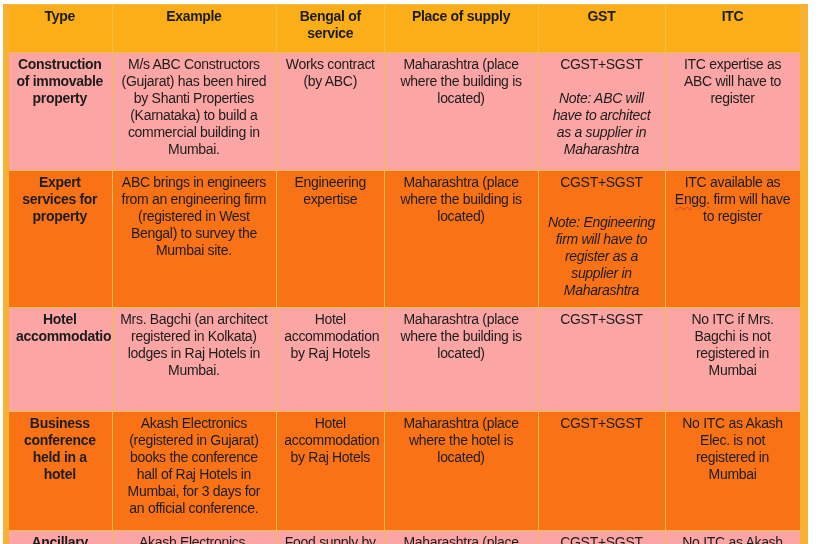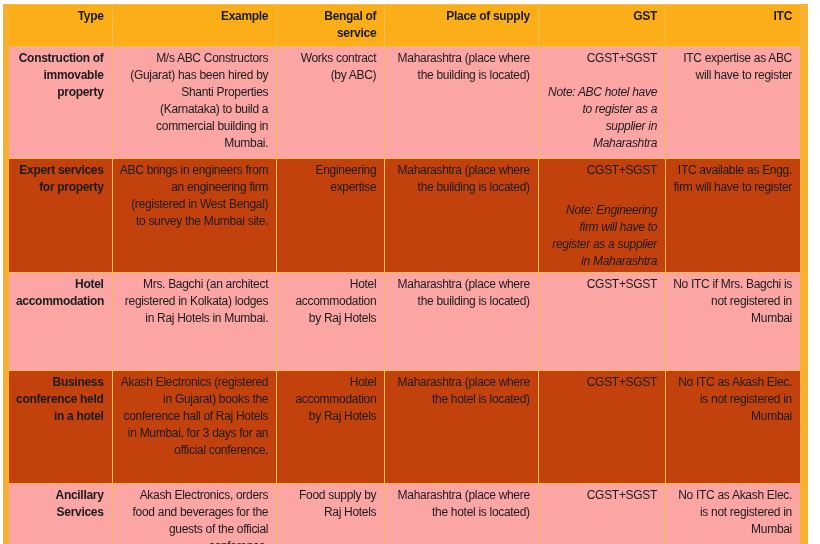--- a/index.html
+++ b/index.html
@@ -18,36 +18,36 @@
     table-layout: fixed;
     width: 805px;
     border-left: 6px solid #F8B032;
     border-right: 8px solid #F8B032;
     border-top: 1px solid #F0BE4E;
     border-bottom: 1px solid #F0BE4E;
   }
   th, td {
     border: 1px solid #F0BE4E;
     vertical-align: top;
-    text-align: right;
-    padding: 3px 8px 2px 7px;
-    font-size: 12px;
+    text-align: center;
+    padding: 3px 8px 8px 7px;
+    font-size: 14px;
     line-height: 17px;
     letter-spacing: -0.3px;
     color: #1c1c1c;
     overflow: hidden;
   }
   thead th {
     background: #FBAE17;
     font-weight: bold;
     height: 36px;
   }
   td.typecell { font-weight: bold; }
   tr.band td { background: #fca5a5; }
-  tr.plain td { background: #c2410c; }
+  tr.plain td { background: #f97316; }
   tr.r0 td { height: 106px; }
   tr.r1 td { height: 104px; }
   tr.r2 td { height: 92px; }
   tr.r3 td { height: 107px; }
   tr.r4 td { height: 86px; }
   .note { font-style: italic; margin-top: 23px; }
   .gap { margin-top: 17px; }
   .sq {
     text-decoration: underline wavy #E03A2F;
     text-decoration-thickness: 1px;
@@ -79,21 +79,21 @@
     </thead>
     <tbody>
 
       <tr class="band r0">
         <td class="typecell">Construction of immovable property</td>
         <td>M/s ABC Constructors (Gujarat) has been hired by Shanti Properties (Karnataka) to build a commercial building in Mumbai.</td>
         <td>Works contract (by ABC)</td>
         <td>Maharashtra (place where the building is located)</td>
         <td>
           <div>CGST+SGST</div>
-          <div class="note gap">Note: ABC hotel have to register as a supplier in Maharashtra</div>
+          <div class="note gap">Note: ABC will have to architect as a supplier in Maharashtra</div>
         </td>
         <td>ITC expertise as ABC will have to register</td>
       </tr>
 
       <tr class="plain r1">
         <td class="typecell">Expert services for property</td>
         <td>ABC brings in engineers from an engineering firm (registered in West Bengal) to survey the Mumbai site.</td>
         <td>Engineering expertise</td>
         <td>Maharashtra (place where the building is located)</td>
         <td>

